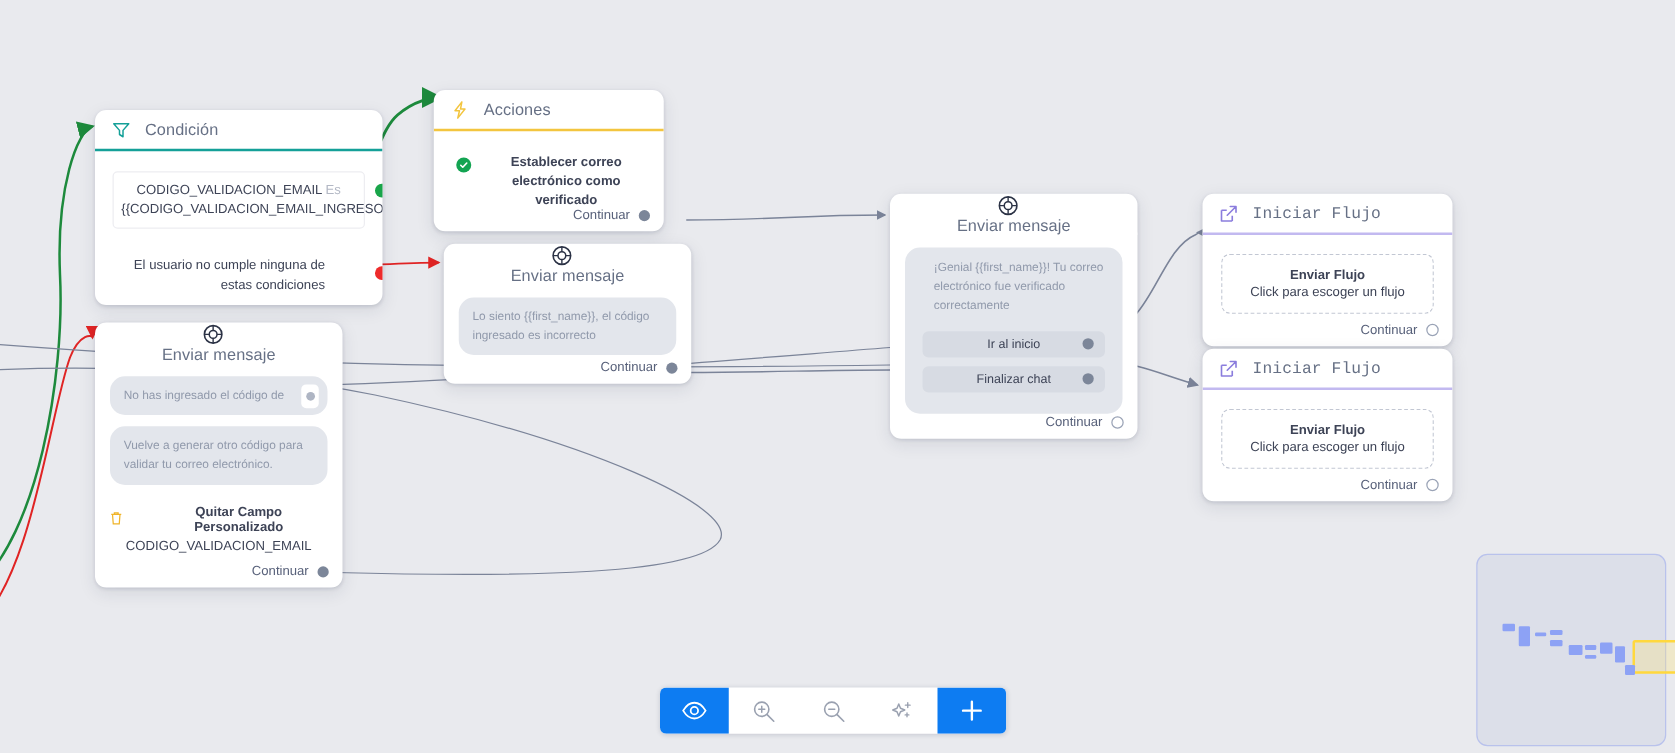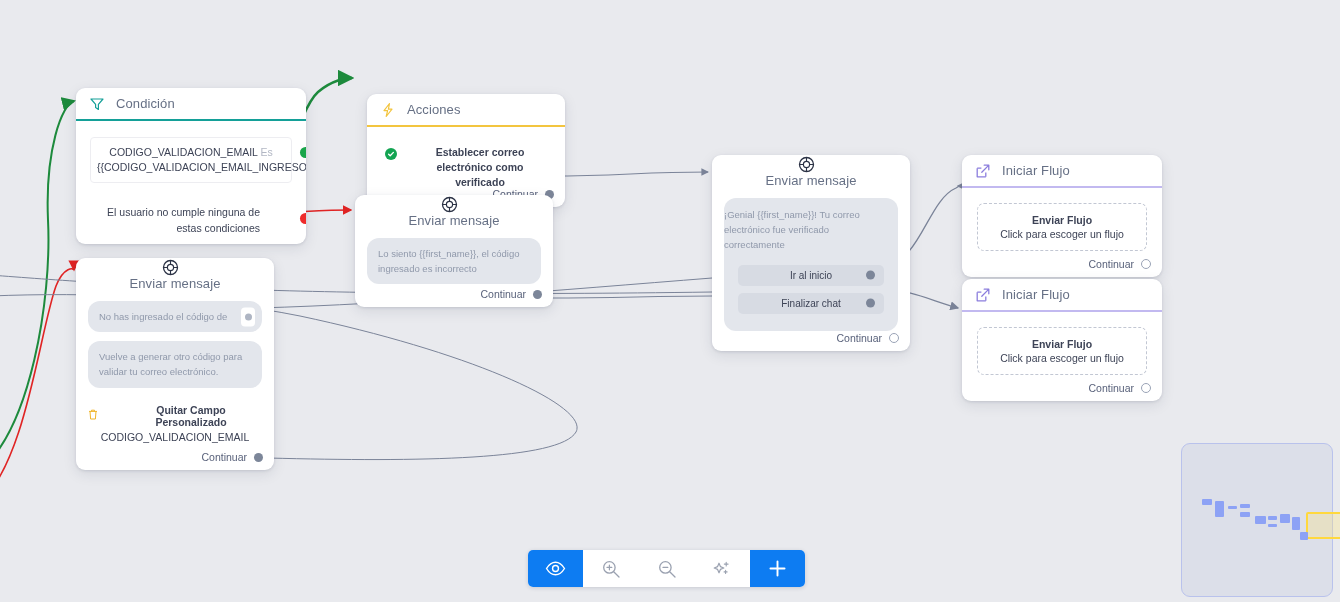--- a/index.html
+++ b/index.html
@@ -32,21 +32,21 @@
   .node-head .hicon{
     width:18px;height:18px;display:flex;align-items:center;justify-content:center;
     margin-right:10px;flex:0 0 18px;
   }
   .node-head .htitle{
     font-size:13px;color:#667085;letter-spacing:.1px;
   }
   .head-cond{border-bottom-color:#14a098;}
   .head-act {border-bottom-color:#f3c53f;}
   .head-msg {border-bottom-color:#ffffff;flex-direction:column;}
-  .head-flow{border-bottom-color:#c2b9f0;}
+  .head-flow{border-bottom-color:#c2b9f0;font-family:Liberation Mono, monospace;}
 
   .node-body{padding:10px 12px 8px 12px;position:relative;}
 
   
   .continuar{
     position:absolute;right:11px;bottom:7px;
     display:flex;align-items:center;gap:7px;
     font-size:10.5px;color:#58617a;
   }
   .dot{width:9px;height:9px;border-radius:50%;background:#7c8699;display:block;}
@@ -62,21 +62,21 @@
   .cond-expr .op{color:#b2b7c4;}
   .cond-else{
     margin-top:22px;padding-right:34px;
     text-align:right;font-size:10.5px;color:#3d4356;line-height:1.45;
   }
   .port{position:absolute;width:11px;height:11px;border-radius:50%;}
   .port.green{background:#19a54a;right:-5px;top:59px;}
   .port.red{background:#ee2b2b;right:-5px;top:125px;}
 
   
-  #node-act{left:367px;top:72px;width:198px;height:113px;margin-top:22px;}
+  #node-act{left:347px;top:72px;width:184px;height:113px;}
   .act-row{display:flex;align-items:flex-start;gap:22px;padding:8px 6px 0 6px;}
   .act-check{width:12px;height:12px;border-radius:50%;background:#13a452;flex:0 0 12px;margin-top:3px;
              display:flex;align-items:center;justify-content:center;}
   .act-check svg{display:block;}
   .act-text{flex:1;text-align:center;font-size:10.5px;color:#3d4356;line-height:1.45;font-weight:bold;padding-right:6px;}
 
   
   .bubble{
     background:#e3e6ec;border-radius:12px;
     padding:8px 11px;font-size:9.5px;color:#9099ab;line-height:1.6;
@@ -95,21 +95,21 @@
 
   
   #node-msg-left{left:76px;top:258px;width:198px;height:212px;}
   .custom-field{margin-top:16px;text-align:center;}
   .cf-line1{font-size:10.5px;color:#3d4356;font-weight:bold;display:flex;align-items:center;justify-content:center;gap:22px;}
   .cf-line2{font-size:10.5px;color:#3d4356;margin-top:3px;}
 
   
   #node-msg-center{left:712px;top:155px;width:198px;height:196px;}
   .msgcard{background:#e3e6ec;border-radius:12px;padding:0 0 10px 0;overflow:hidden;}
-  .msgcard .txt{padding:9px 11px 12px 0;font-size:9.5px;color:#9099ab;line-height:1.6;}
+  .msgcard .txt{padding:9px 11px 12px 23px;font-size:9.5px;color:#9099ab;line-height:1.6;}
   .msgbtn{
     margin:0 14px 7px 14px;background:#d7dbe3;border-radius:5px;height:21px;
     display:flex;align-items:center;justify-content:center;position:relative;
     font-size:10px;color:#3d4356;
   }
   .msgbtn .bdot{position:absolute;right:9px;top:50%;transform:translateY(-50%);
                 width:9px;height:9px;border-radius:50%;background:#7c8699;}
 
   
   #node-flow-1{left:962px;top:155px;width:200px;height:122px;}

